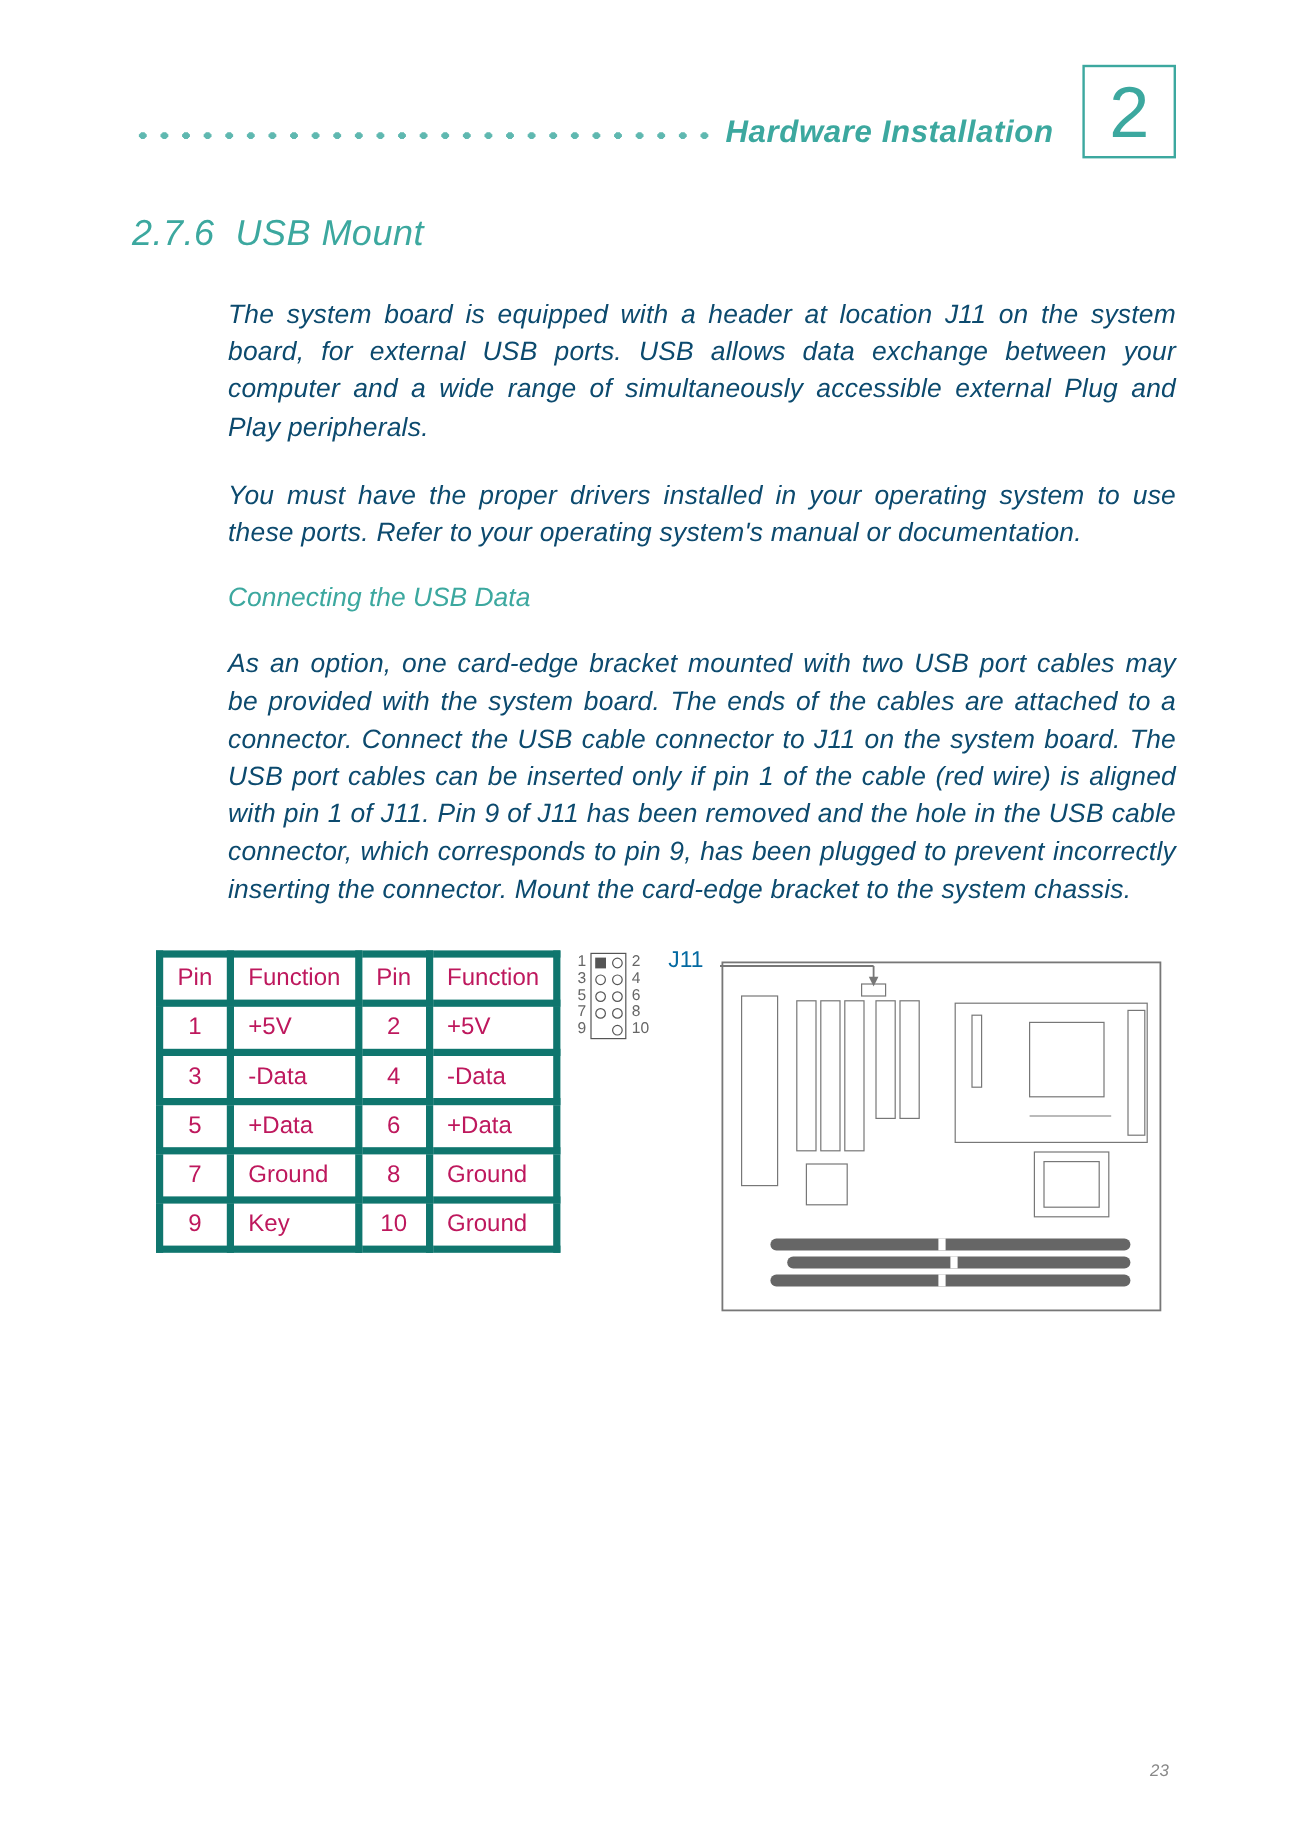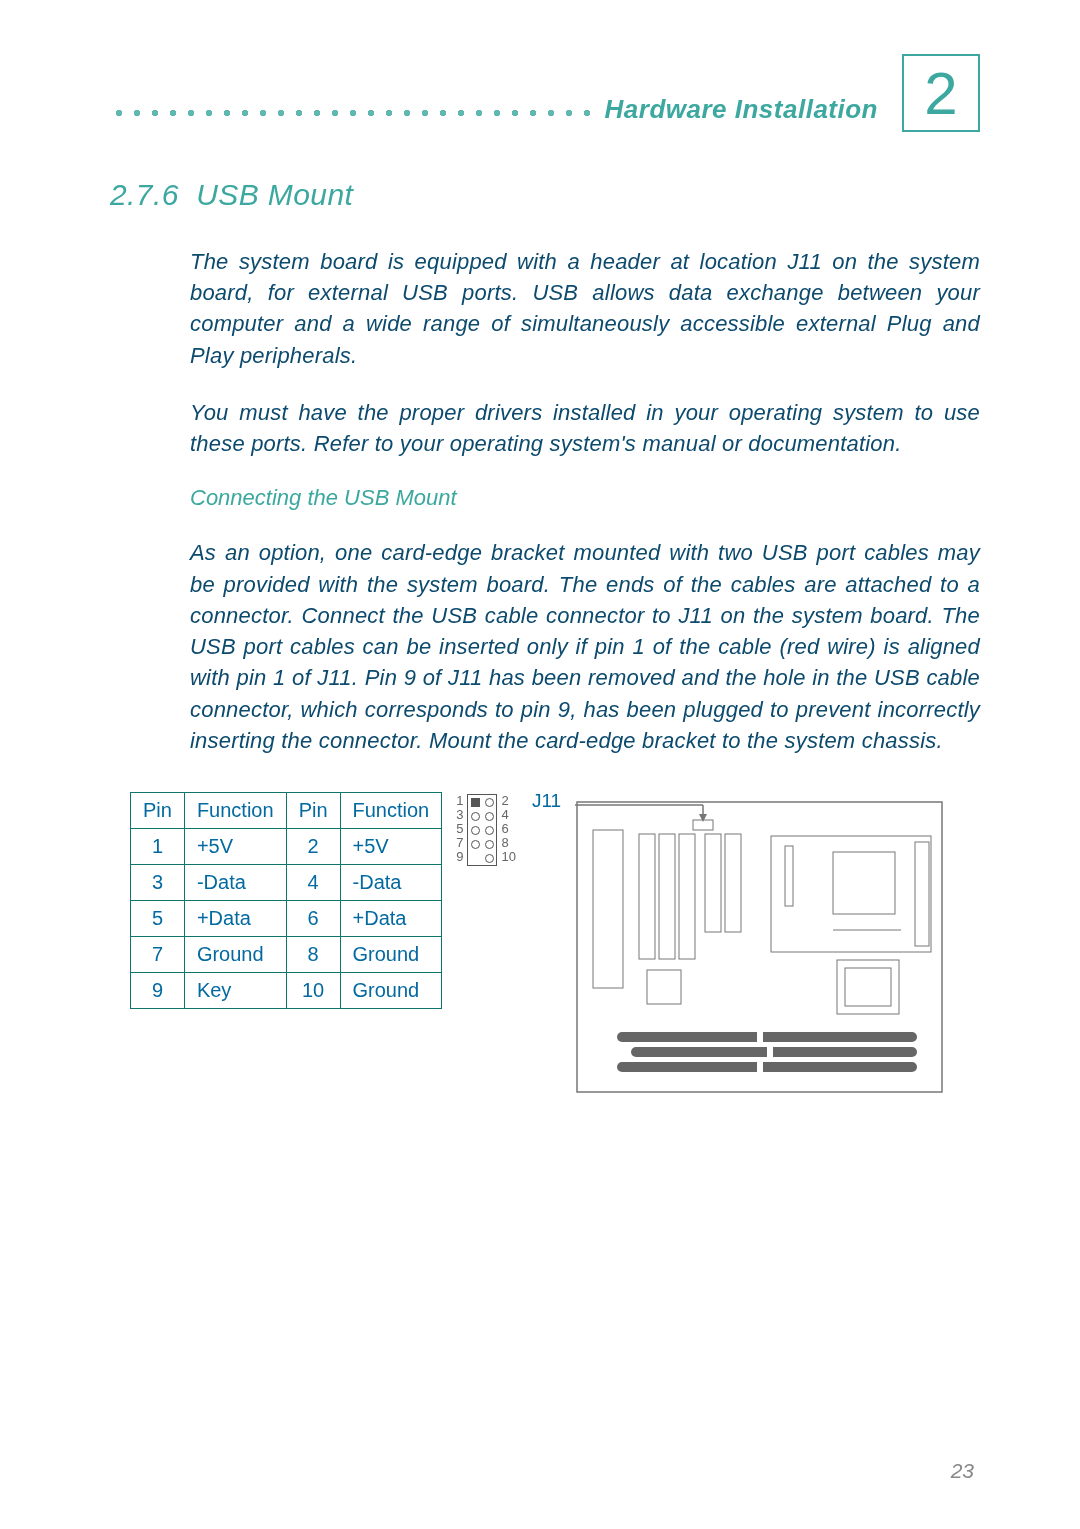--- a/index.html
+++ b/index.html
@@ -83,24 +83,24 @@
       align-items: flex-start;
       margin-left: 20px;
       gap: 14px;
       margin-top: 36px;
     }
     .pin-table {
       border-collapse: collapse;
       font-size: 20px;
     }
     .pin-table th, .pin-table td {
-      border: 1px solid #0f766e;
+      border: 6px solid #0f766e;
       padding: 6px 12px;
       text-align: left;
-      color: #0369a1;
+      color: #be185d;
       font-weight: normal;
     }
     .pin-table th {
       text-align: center;
     }
     .pin-table td.pin-num {
       text-align: center;
       width: 44px;
     }
     .pin-table td.func {
@@ -150,21 +150,21 @@
       margin-left: 12px;
       margin-top: -4px;
     }
     .board-diagram {
       flex: 1;
     }
     .page-num {
       position: absolute;
       bottom: 46px;
       right: 106px;
-      font-size: 21px;
+      font-size: 14px;
       color: #888;
       font-style: italic;
     }
   </style>
 </head>
 <body>
 
 <div class="header-row">
   <div class="dots"></div>
   <div class="chapter-title">Hardware Installation</div>
@@ -172,21 +172,21 @@
     <span>2</span>
   </div>
 </div>
 
 <div class="section-num-title">
   <span>2.7.6</span>&nbsp;&nbsp;<span>USB Mount</span>
 </div>
 
 <p class="body-text">The system board is equipped with a header at location J11 on the system board, for external USB ports. USB allows data exchange between your computer and a wide range of simultaneously accessible external Plug and Play peripherals.</p>
 <p class="body-text">You must have the proper drivers installed in your operating system to use these ports. Refer to your operating system's manual or documentation.</p>
-<div class="sub-heading">Connecting the USB Mount</div>
+<div class="sub-heading">Connecting the USB Data</div>
 <p class="body-text">As an option, one card-edge bracket mounted with two USB port cables may be provided with the system board. The ends of the cables are attached to a connector. Connect the USB cable connector to J11 on the system board. The USB port cables can be inserted only if pin 1 of the cable (red wire) is aligned with pin 1 of J11. Pin 9 of J11 has been removed and the hole in the USB cable connector, which corresponds to pin 9, has been plugged to prevent incorrectly inserting the connector. Mount the card-edge bracket to the system chassis.</p>
 
 <div class="bottom-row">
 
   <table class="pin-table">
     <thead>
       <tr>
         <th>Pin</th>
         <th>Function</th>
         <th>Pin</th>

